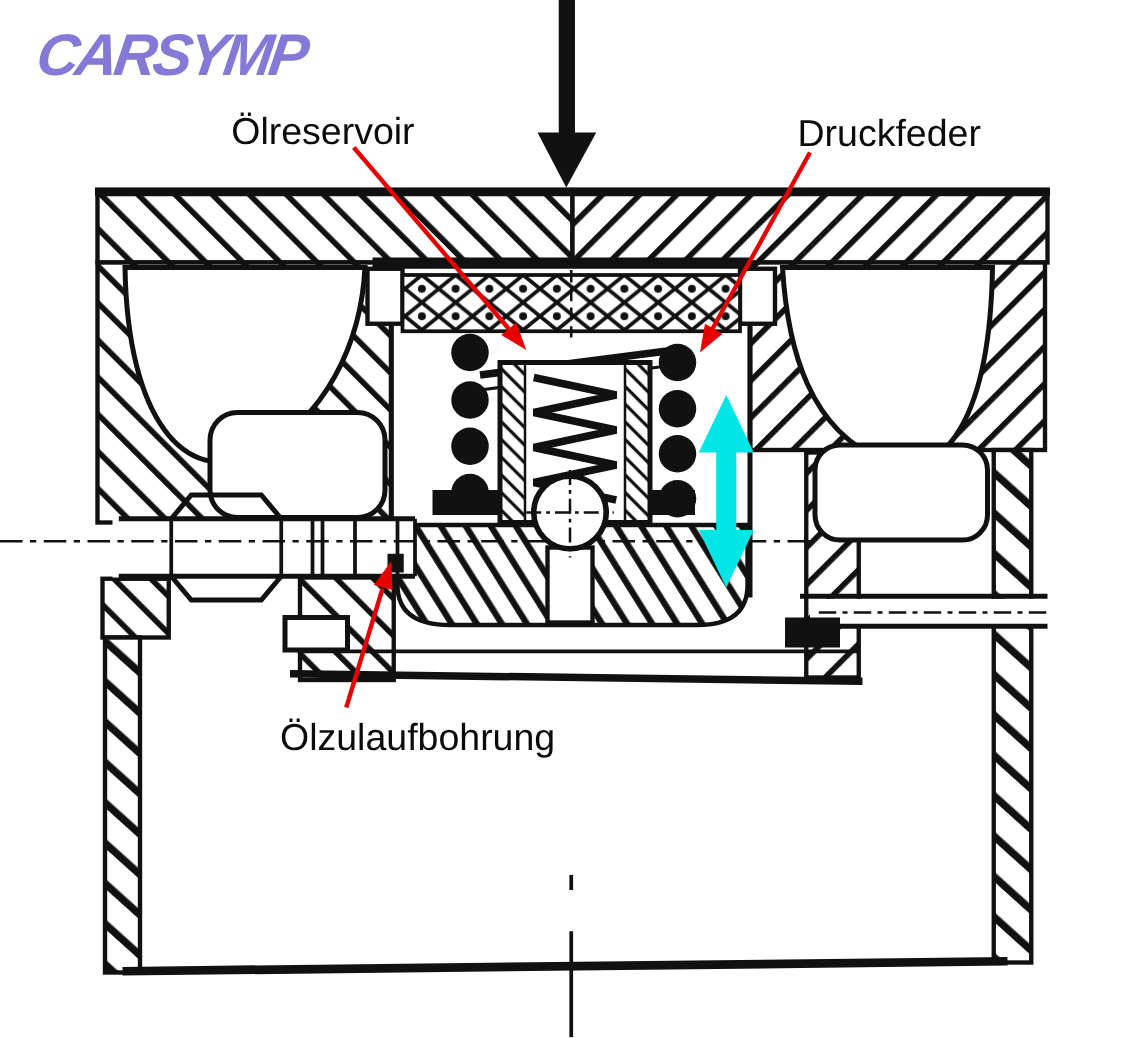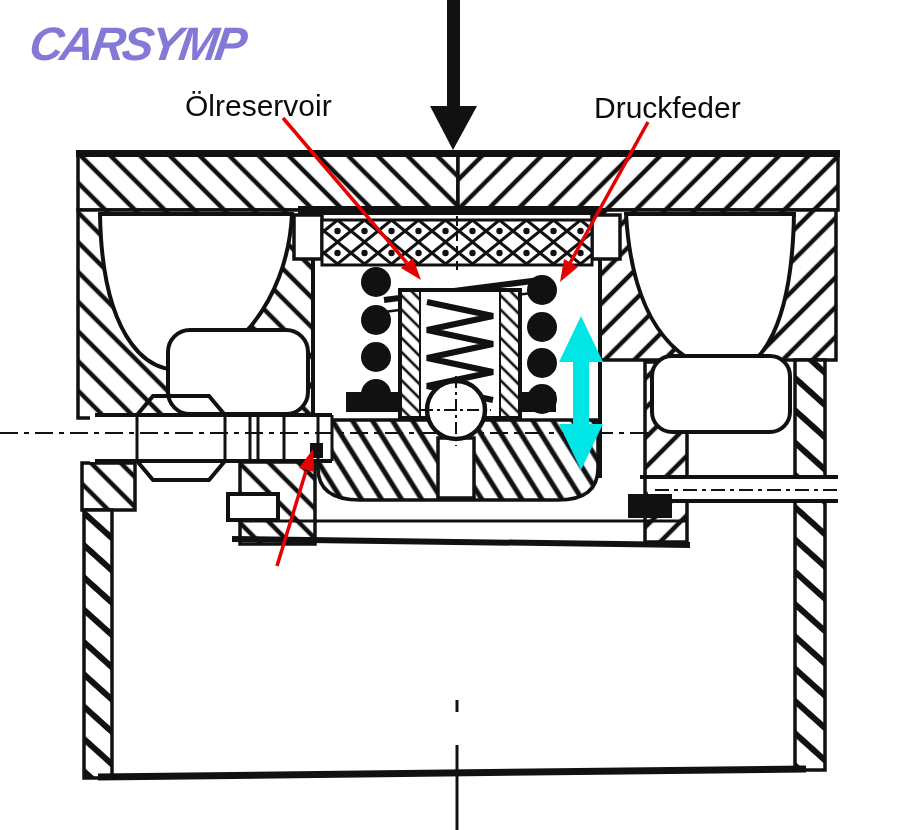--- a/index.html
+++ b/index.html
@@ -10,38 +10,39 @@
   .logo{position:absolute;left:30px;top:20px;z-index:3;line-height:1;}
   .brand{display:inline-block;font-style:italic;font-weight:bold;font-size:47px;
          letter-spacing:-3px;transform:skewX(-8deg);color:var(--purple);
          font-family:"Liberation Sans",sans-serif;}
   .tld{position:absolute;left:155px;top:37px;width:135px;text-align:right;
        font-family:"Liberation Serif",serif;font-style:italic;font-weight:bold;
        font-size:38px;color:var(--orange);}
   
   .lbl{position:absolute;z-index:3;font-size:30px;line-height:41px;color:#0b0b0b;}
   #lbl-oil-reservoir{left:185px;top:85px;}
-  #lbl-pressure-spring{left:594px;top:87px;}
+  #lbl-pressure-spring{left:638px;top:87px;}
   #lbl-oil-bore{left:224px;top:570px;}
   .red-l{stroke:var(--red);stroke-width:3.5;fill:none;}
   .red-f{fill:var(--red);}
   .cyan-f{fill:var(--cyan);}
 </style>
 </head>
 <body>
 
 <div class="stage">
 
   <div class="logo">
     <span class="brand">CARSYMP</span>
   </div>
 
   <div class="lbl" id="lbl-oil-reservoir">Ölreservoir</div>
   <div class="lbl" id="lbl-pressure-spring">Druckfeder</div>
   <div class="lbl" id="lbl-oil-bore">
+    <div>Ölzulaufbohrung</div>
   </div>
 
   <svg width="900" height="830" viewBox="0 0 900 830">
     <defs>
       <pattern id="hatchA" width="21" height="21" patternUnits="userSpaceOnUse" patternTransform="rotate(45)">
         <rect width="21" height="21" fill="#fff"></rect>
         <line x1="10" y1="0" x2="10" y2="21" stroke="#111" stroke-width="4.5"></line>
       </pattern>
       <pattern id="hatchB" width="21" height="21" patternUnits="userSpaceOnUse" patternTransform="rotate(-45)">
         <rect width="21" height="21" fill="#fff"></rect>

